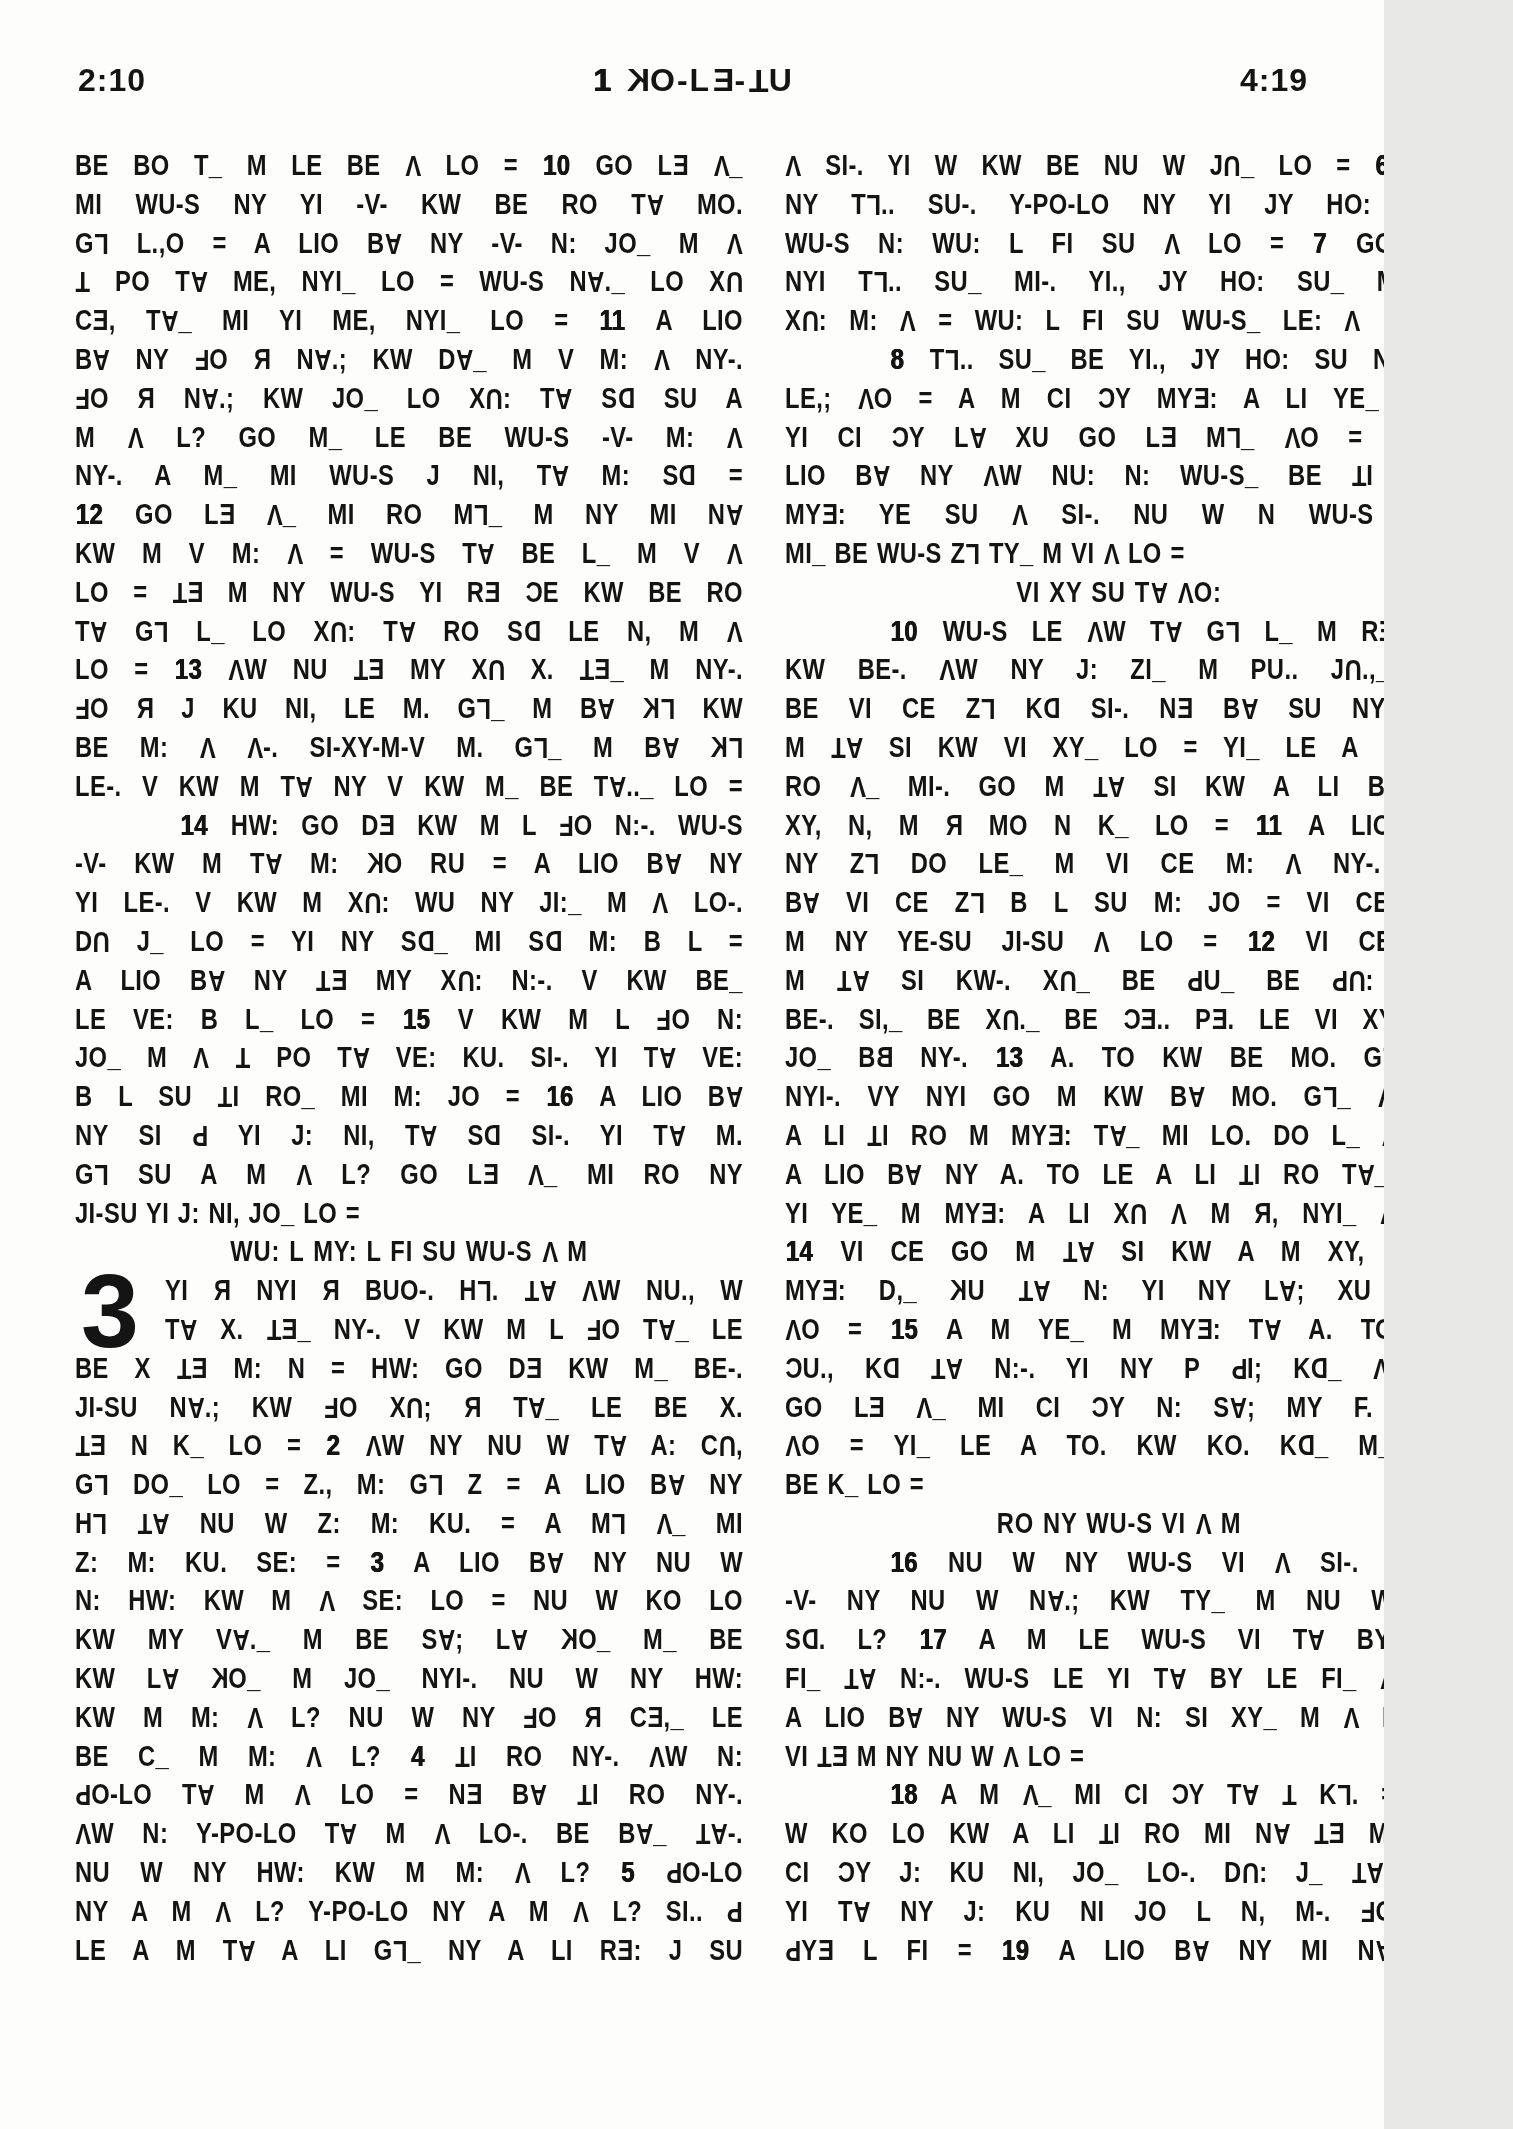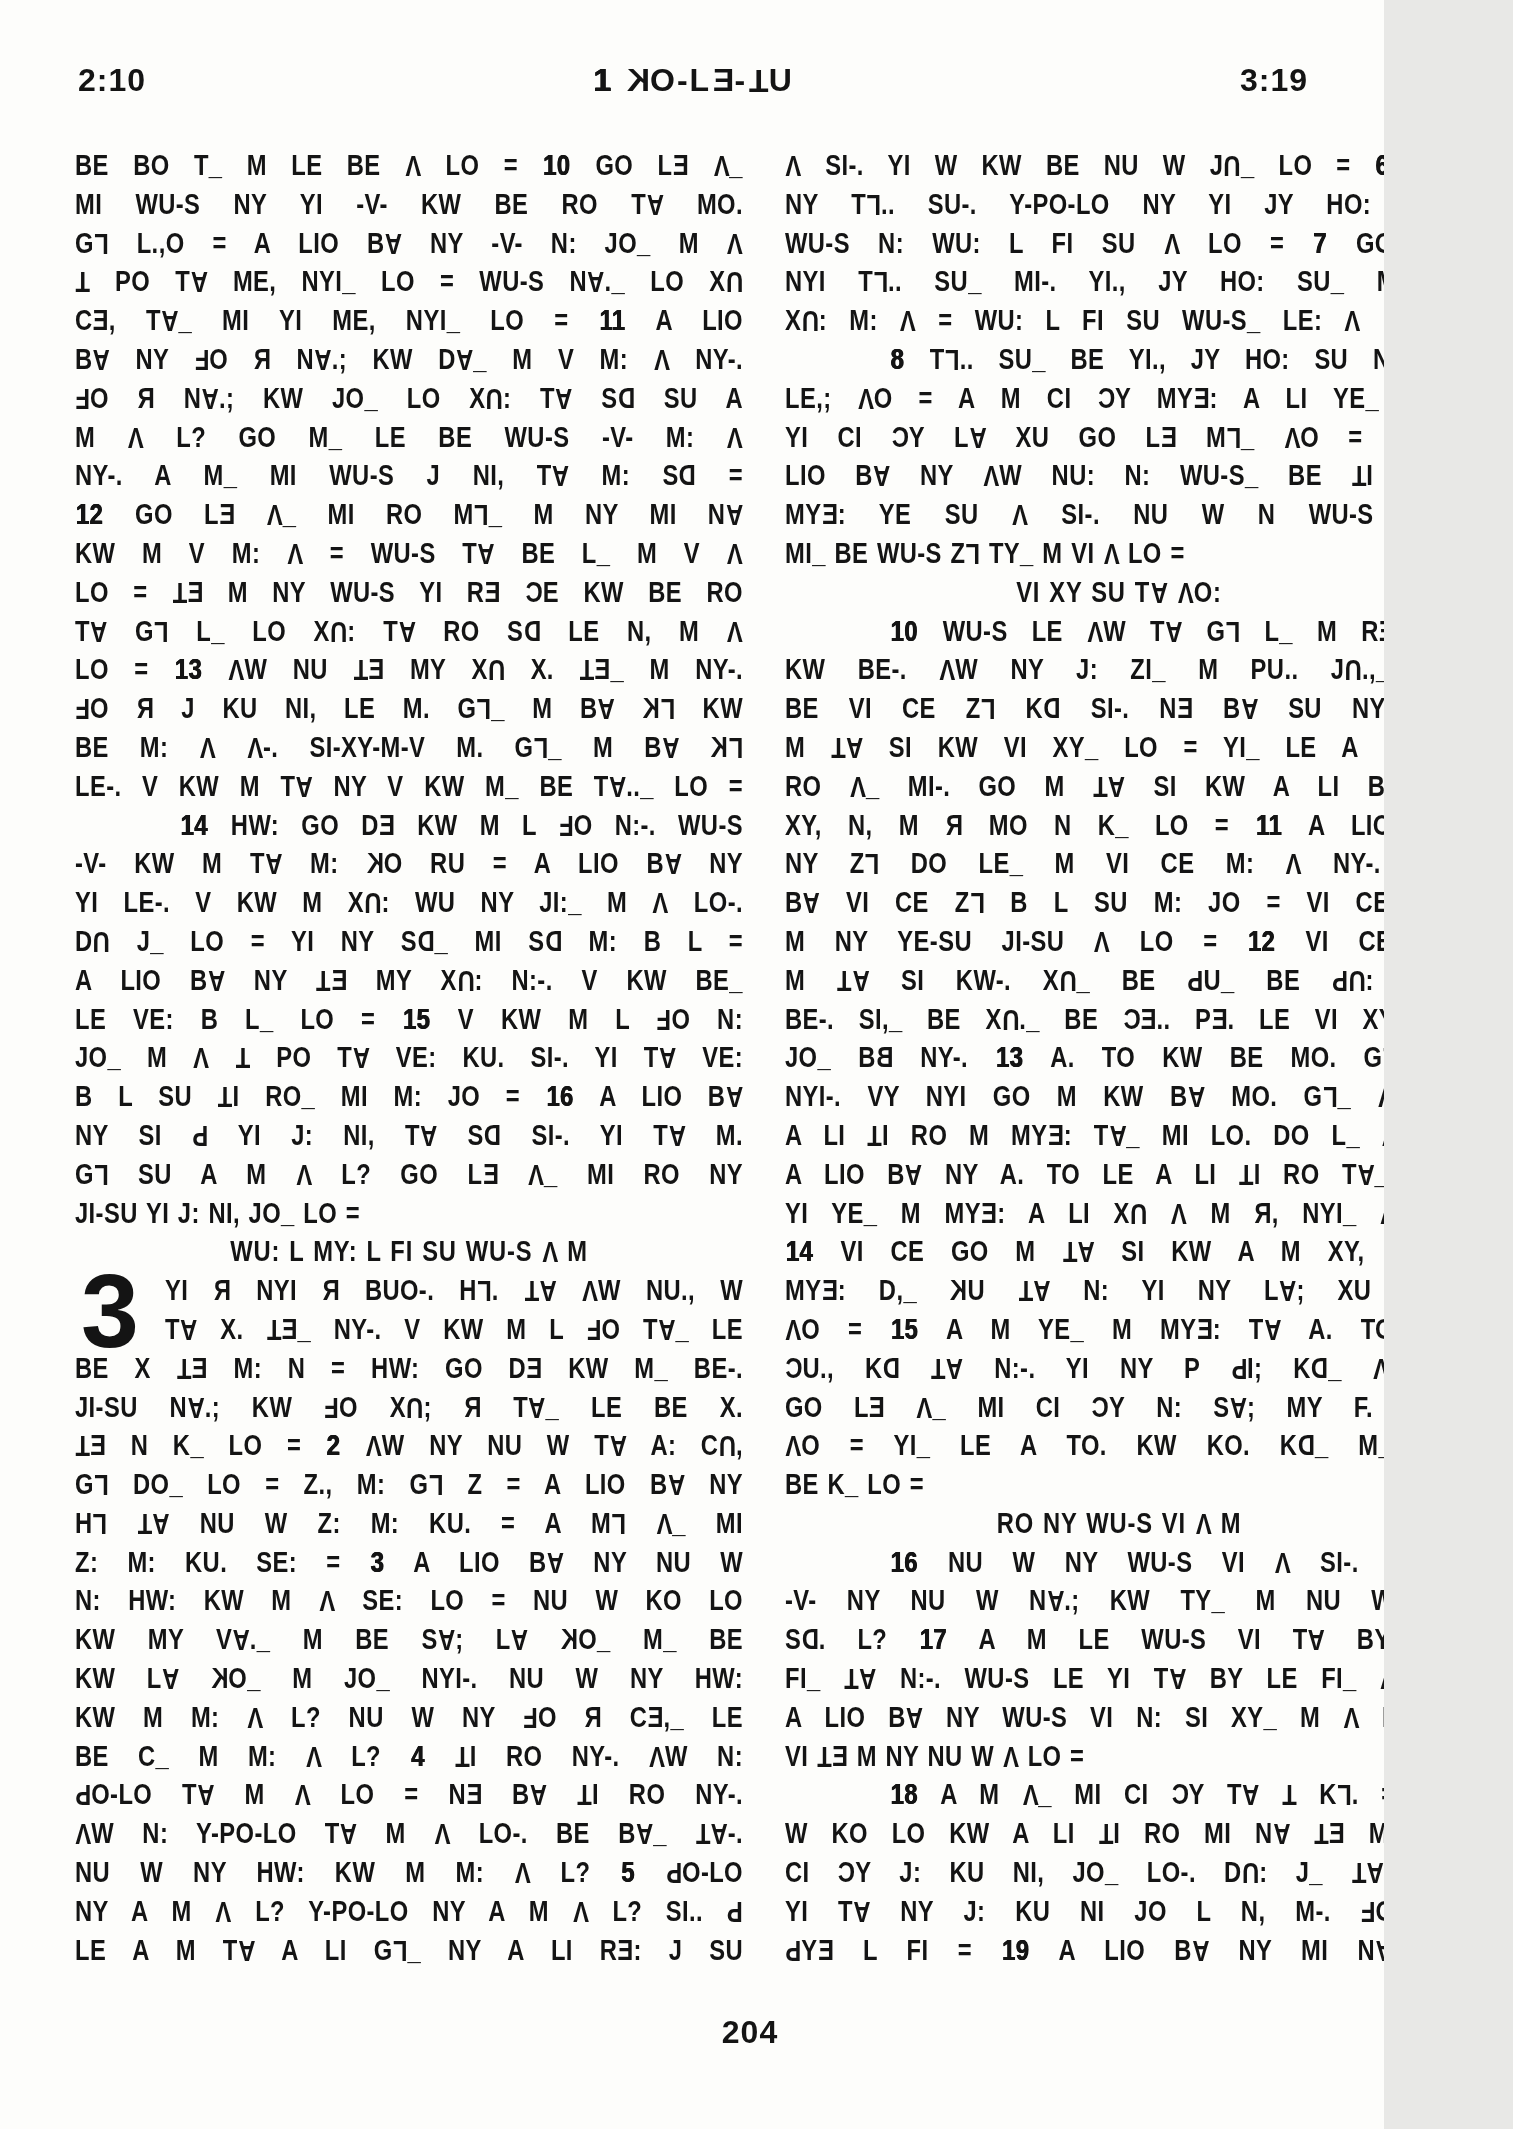--- a/index.html
+++ b/index.html
@@ -38,21 +38,21 @@
   .r2{transform:rotate(180deg);}
   .pagenum{position:absolute;top:2014px;left:0;width:1500px;text-align:center;font-size:32px;letter-spacing:1px;}
 </style>
 </head>
 <body>
 
 <div class="page">
   <div class="header">
     <span class="h-left">2:10</span>
     <span class="h-center"><span class="vn">1</span> <span class="cg mx">K</span>O-L<span class="cg mx">E</span>-<span class="cg r2">T</span>U</span>
-    <span class="h-right">3:19</span>
+    <span class="h-right">4:19</span>
   </div>
   <div class="cols">
     <div class="col left" id="col-left">
         <div class="line">BE BO T_ M LE BE <span class="cg r2">V</span> LO = <span class="vn">10</span> GO L<span class="cg mx">E</span> <span class="cg r2">V</span>_</div>
         <div class="line">MI WU-S NY YI -V- KW BE RO T<span class="cg r2">A</span> MO.</div>
         <div class="line">G<span class="cg r2">L</span> L.,O = A LIO B<span class="cg r2">A</span> NY -V- N: JO_ M <span class="cg r2">V</span></div>
         <div class="line"><span class="cg r2">T</span> PO T<span class="cg r2">A</span> ME, NYI_ LO = WU-S N<span class="cg r2">A</span>._ LO X<span class="cg r2">U</span></div>
         <div class="line">C<span class="cg mx">E</span>, T<span class="cg r2">A</span>_ MI YI ME, NYI_ LO = <span class="vn">11</span> A LIO</div>
         <div class="line">B<span class="cg r2">A</span> NY <span class="cg r2">F</span>O <span class="cg mx">R</span> N<span class="cg r2">A</span>.; KW D<span class="cg r2">A</span>_ M V M: <span class="cg r2">V</span> NY-.</div>
         <div class="line"><span class="cg r2">F</span>O <span class="cg mx">R</span> N<span class="cg r2">A</span>.; KW JO_ LO X<span class="cg r2">U</span>: T<span class="cg r2">A</span> S<span class="cg mx">D</span> SU A</div>
@@ -143,14 +143,13 @@
         <div class="line">FI_ <span class="cg r2">T</span><span class="cg r2">A</span> N:-. WU-S LE YI T<span class="cg r2">A</span> BY LE FI_ <span class="cg r2">V</span>O =</div>
         <div class="line">A LIO B<span class="cg r2">A</span> NY WU-S VI N: SI XY_ M <span class="cg r2">V</span> LO =</div>
         <div class="line end">VI <span class="cg r2">T</span><span class="cg mx">E</span> M NY NU W <span class="cg r2">V</span> LO =</div>
         <div class="line indent"><span class="vn">18</span> A M <span class="cg r2">V</span>_ MI CI <span class="cg mx">C</span>Y T<span class="cg r2">A</span> <span class="cg r2">T</span> K<span class="cg r2">L</span>. = NU</div>
         <div class="line">W KO LO KW A LI <span class="cg r2">T</span>I RO MI N<span class="cg r2">A</span> <span class="cg r2">T</span><span class="cg mx">E</span> M KW</div>
         <div class="line">CI <span class="cg mx">C</span>Y J: KU NI, JO_ LO-. D<span class="cg r2">U</span>: J_ <span class="cg r2">T</span><span class="cg r2">A</span> N:-.</div>
         <div class="line">YI T<span class="cg r2">A</span> NY J: KU NI JO L N, M-. <span class="cg r2">F</span>O JI:</div>
         <div class="line"><span class="cg r2">P</span>Y<span class="cg mx">E</span> L FI = <span class="vn">19</span> A LIO B<span class="cg r2">A</span> NY MI N<span class="cg r2">A</span> <span class="cg r2">T</span><span class="cg mx">E</span></div>
       </div>
   </div>
-  <div class="pagenum">204</div>
 </div>
 
 </body></html>

